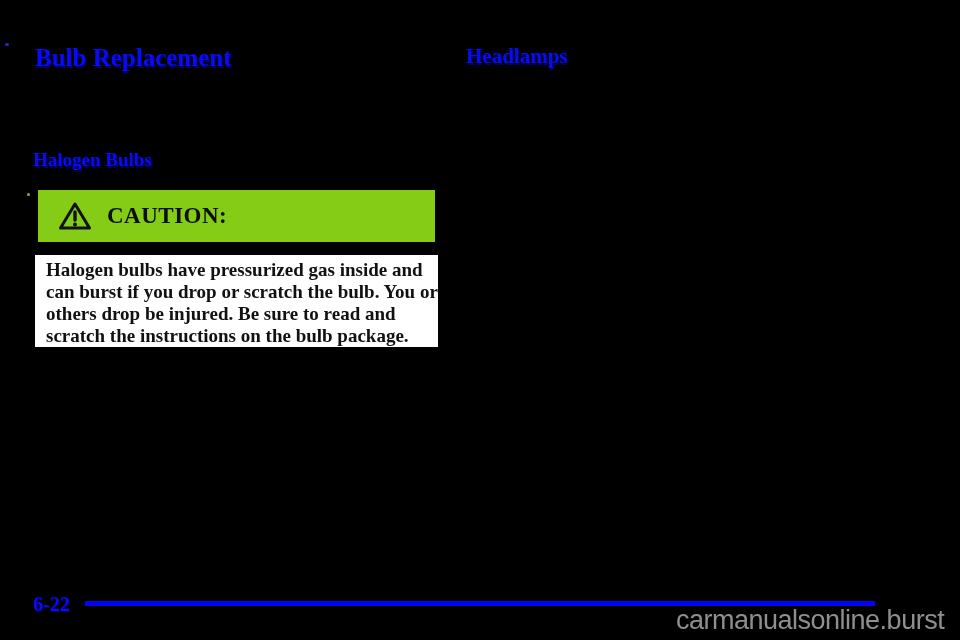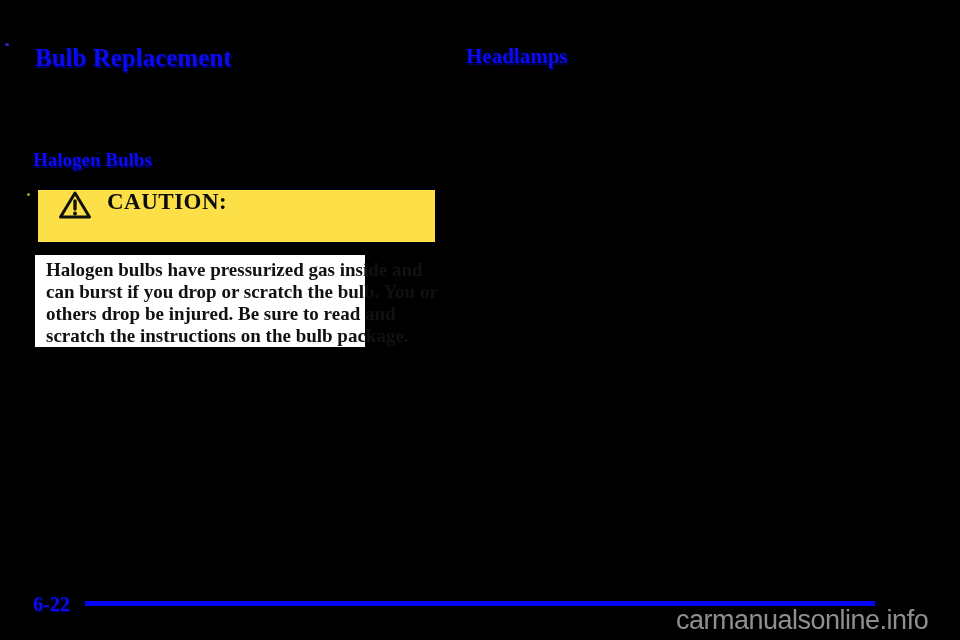--- a/index.html
+++ b/index.html
@@ -29,25 +29,25 @@
   #heading-halogen-bulbs    { left: 33px; top: 150px; font-size: 19px; }
   #heading-headlamps        { left: 466px; top: 46px; font-size: 21px; }
 
   
   .caution-box {
     position: absolute;
     left: 36px;
     top: 188px;
     width: 401px;
     height: 56px;
-    background: #fde047;
+    background: #84cc16;
     border: 2px solid #000000;
     box-sizing: border-box;
     display: flex;
-    align-items: flex-start;
+    align-items: center;
   }
   .caution-box .tri {
     margin-left: 20px;
     display: block;
     flex: 0 0 auto;
   }
   .caution-label {
     margin-left: 15px;
     font-size: 23px;
     font-weight: bold;
@@ -55,21 +55,21 @@
     letter-spacing: 0.5px;
     line-height: 1;
     padding-bottom: 2px;
   }
 
   
   .caution-message {
     position: absolute;
     left: 35px;
     top: 255px;
-    width: 330px;
+    width: 403px;
     height: 92px;
     background: #ffffff;
     box-sizing: border-box;
     padding: 4px 0 0 11px;
   }
   .caution-message .line {
     font-size: 19px;
     font-weight: bold;
     color: #111111;
     line-height: 22px;
@@ -134,16 +134,16 @@
   <div class="line">Halogen bulbs have pressurized gas inside and</div>
   <div class="line">can burst if you drop or scratch the bulb. You or</div>
   <div class="line">others drop be injured. Be sure to read and</div>
   <div class="line">scratch the instructions on the bulb package.</div>
 </div>
 
 <div class="page-number">6-22</div>
 
 <div class="footer-rule"></div>
 
-<div class="watermark">carmanualsonline.info</div>
+<div class="watermark">carmanualsonline.burst</div>
 
 <div class="speck speck-blue"></div>
 <div class="speck speck-yellow"></div>
 
 </body></html>

